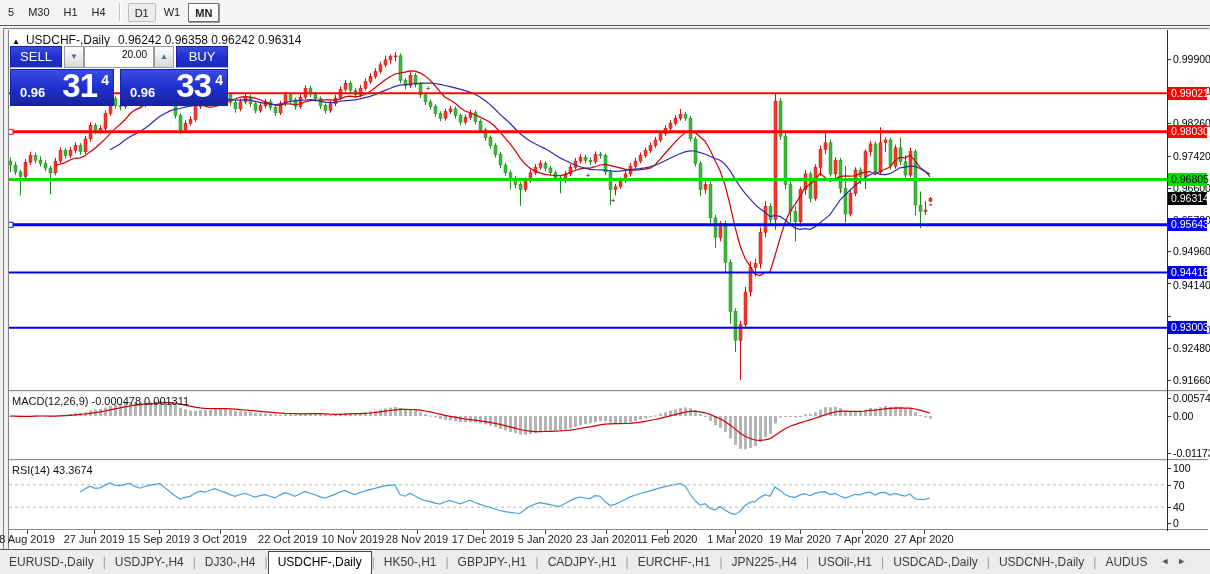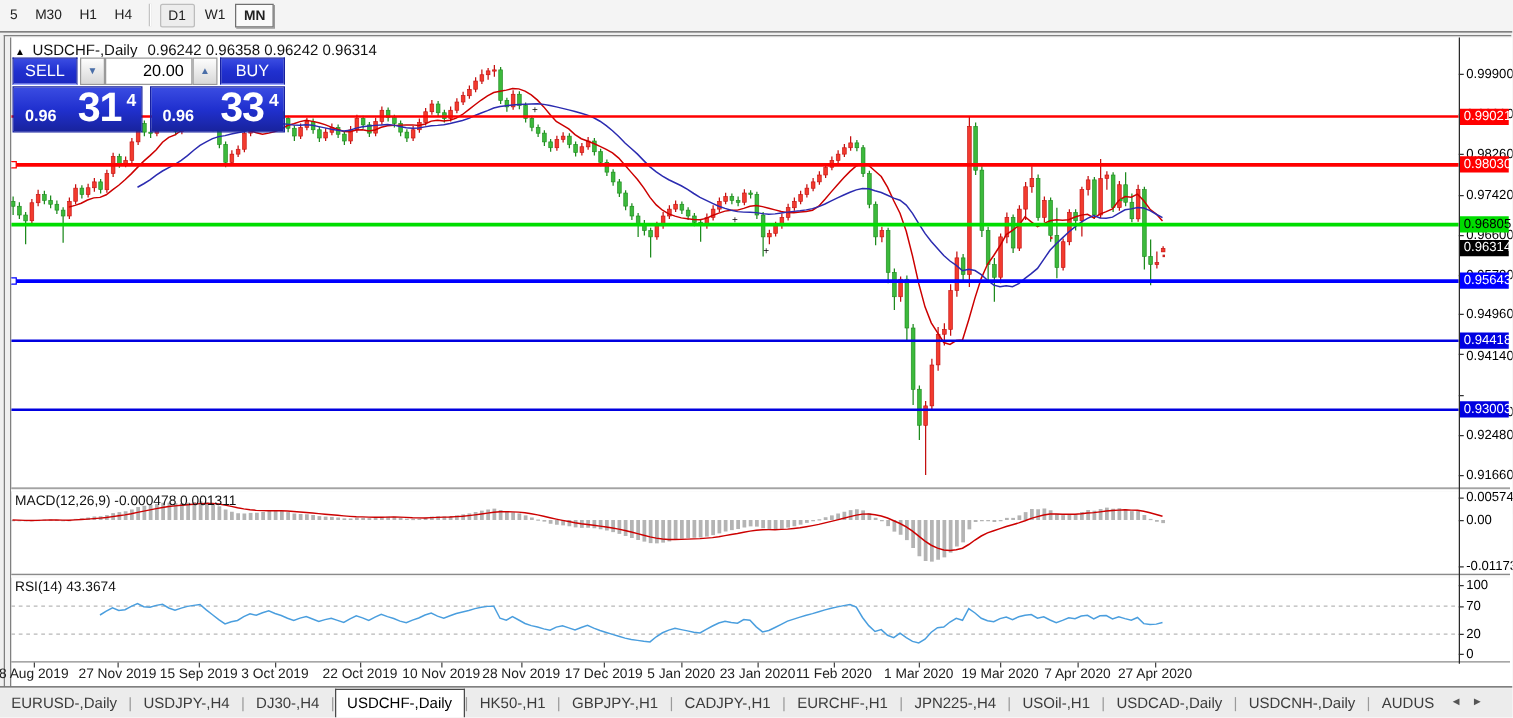--- a/index.html
+++ b/index.html
@@ -29,21 +29,21 @@
   #title .ohlc{margin-left:8px;}
 
   
   #tpanel{position:absolute;left:10px;top:46px;width:218px;height:60px;font-family:"Liberation Sans",sans-serif;}
   .bluebtn{position:absolute;top:0;height:22px;background:linear-gradient(180deg,#3a4ce2 0%,#2030cf 50%,#1b28c0 100%);border:1px solid #1620a0;border-bottom:1px solid #9aa6ff;box-sizing:border-box;color:#fff;font-size:13px;text-align:center;line-height:20px;cursor:pointer;}
   #sellbtn{left:0;width:52px;}
   #buybtn{left:166px;width:52px;}
   .spinbtn{position:absolute;top:0;width:20px;height:22px;background:linear-gradient(180deg,#fdfdfd,#d8d8d8);border:1px solid #9a9a9a;box-sizing:border-box;text-align:center;line-height:20px;font-size:8px;color:#4a6ea8;cursor:pointer;}
   #spindown{left:54px;}
   #spinup{left:144px;}
-  #volfield{position:absolute;left:74px;top:0;width:70px;height:22px;background:#fff;border:1px solid #9a9a9a;box-sizing:border-box;font-size:13px;color:#000;text-align:right;padding:2px 6px 0 0;}
+  #volfield{position:absolute;left:74px;top:0;width:70px;height:22px;background:#fff;border:1px solid #9a9a9a;box-sizing:border-box;font-size:10px;color:#000;text-align:right;padding:2px 6px 0 0;}
   .bigbox{position:absolute;top:23px;height:37px;background:linear-gradient(180deg,#3a4ce2 0%,#2030cf 50%,#18239d 100%);border:1px solid #1620a0;box-sizing:border-box;color:#fff;padding-left:40px;}
   #sellbox{left:0;width:104px;}
   #buybox{left:110px;width:108px;}
   .bigbox .pfx{position:absolute;left:9px;bottom:5px;font-size:13px;font-weight:bold;}
   .bigbox .big{position:absolute;right:16px;top:-3px;font-size:33px;font-weight:bold;letter-spacing:-1px;}
   .bigbox .sup{position:absolute;right:4px;top:2px;font-size:14px;font-weight:bold;}
 
   
   .indlabel{position:absolute;left:12px;font-size:11px;color:#111;white-space:nowrap;}
 
@@ -742,21 +742,21 @@
       <div class="axbadge" style="top:86.7px;background:#ff0000;color:#ffffff;">0.99021</div>
       <div class="axbadge" style="top:125.3px;background:#ff0000;color:#ffffff;">0.98030</div>
       <div class="axbadge" style="top:173.1px;background:#00dd00;color:#000000;">0.96805</div>
       <div class="axbadge" style="top:218.3px;background:#0000ff;color:#ffffff;">0.95643</div>
       <div class="axbadge" style="top:266.1px;background:#0000e0;color:#ffffff;">0.94418</div>
       <div class="axbadge" style="top:321.2px;background:#0000e0;color:#ffffff;">0.93003</div>
       <div class="axbadge" style="top:192.2px;background:#000000;color:#ffffff;">0.96314</div>
       <div class="datetick" style="left:27px;"></div>
       <div class="datelab" style="left:27px;">8 Aug 2019</div>
       <div class="datetick" style="left:94px;"></div>
-      <div class="datelab" style="left:94px;">27 Nov 2019</div>
+      <div class="datelab" style="left:94px;">27 Jun 2019</div>
       <div class="datetick" style="left:159px;"></div>
       <div class="datelab" style="left:159px;">15 Sep 2019</div>
       <div class="datetick" style="left:220px;"></div>
       <div class="datelab" style="left:220px;">3 Oct 2019</div>
       <div class="datetick" style="left:288px;"></div>
       <div class="datelab" style="left:288px;">22 Oct 2019</div>
       <div class="datetick" style="left:353px;"></div>
       <div class="datelab" style="left:353px;">10 Nov 2019</div>
       <div class="datetick" style="left:417px;"></div>
       <div class="datelab" style="left:417px;">28 Nov 2019</div>
@@ -780,19 +780,19 @@
       <div class="axlab" style="top:391.9px;">0.005744</div>
       <div class="axdash" style="top:416px;"></div>
       <div class="axlab" style="top:410px;">0.00</div>
       <div class="axdash" style="top:452.9px;"></div>
       <div class="axlab" style="top:446.9px;">-0.011738</div>
       <div class="axdash" style="top:468px;"></div>
       <div class="axlab" style="top:462px;">100</div>
       <div class="axdash" style="top:484.8px;"></div>
       <div class="axlab" style="top:478.8px;">70</div>
       <div class="axdash" style="top:507.2px;"></div>
-      <div class="axlab" style="top:501.2px;">20</div>
+      <div class="axlab" style="top:501.2px;">40</div>
       <div class="axdash" style="top:523px;"></div>
       <div class="axlab" style="top:517px;">0</div>
     </div>
 
   <div id="tabbar"><span class="tab">EURUSD-,Daily</span><span class="tabsep">|</span><span class="tab">USDJPY-,H4</span><span class="tabsep">|</span><span class="tab">DJ30-,H4</span><span class="tabsep">|</span><span class="tab active">USDCHF-,Daily</span><span class="tabsep">|</span><span class="tab">HK50-,H1</span><span class="tabsep">|</span><span class="tab">GBPJPY-,H1</span><span class="tabsep">|</span><span class="tab">CADJPY-,H1</span><span class="tabsep">|</span><span class="tab">EURCHF-,H1</span><span class="tabsep">|</span><span class="tab">JPN225-,H4</span><span class="tabsep">|</span><span class="tab">USOil-,H1</span><span class="tabsep">|</span><span class="tab">USDCAD-,Daily</span><span class="tabsep">|</span><span class="tab">USDCNH-,Daily</span><span class="tabsep">|</span><span class="tab">AUDUS</span><span class="tabarrow">◄</span><span class="tabarrow">►</span></div>
 </div>
 
 </body></html>

